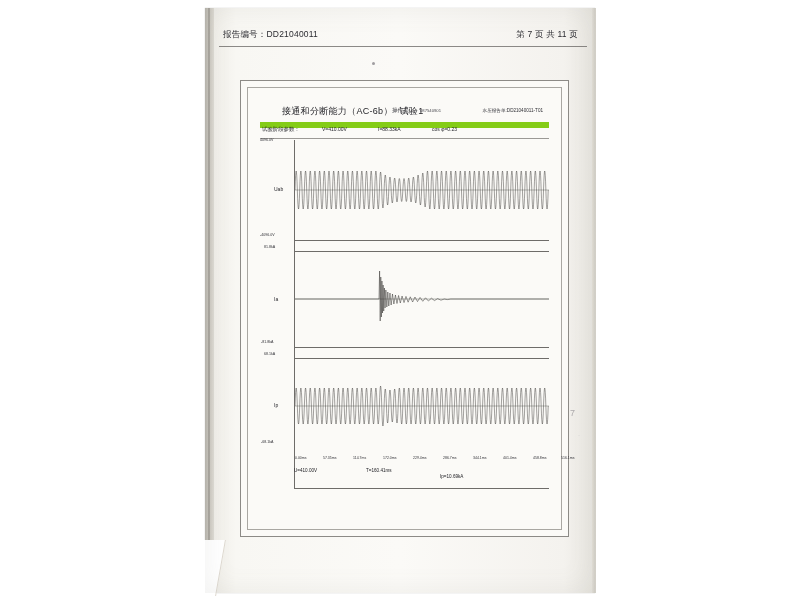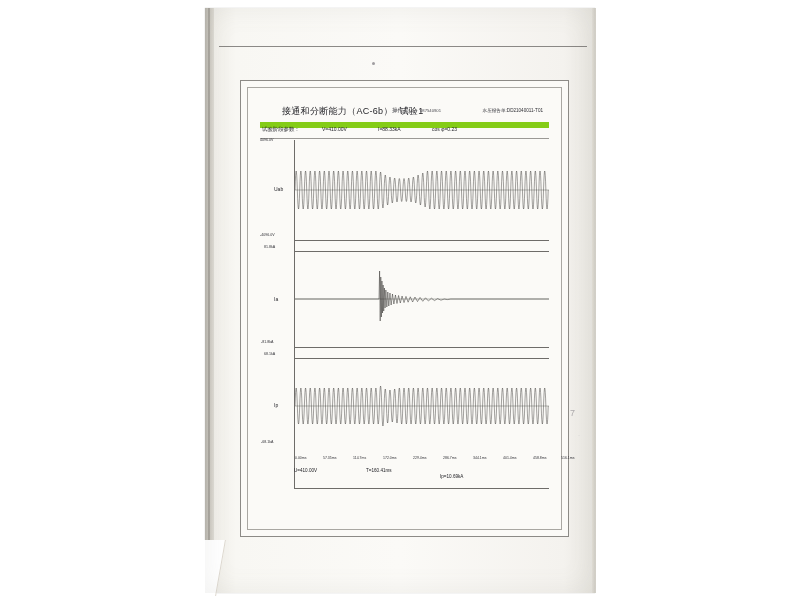--- a/index.html
+++ b/index.html
@@ -282,20 +282,26 @@
 <div class="page">
 
   <div class="sheet">
     <div class="sheet-inner"></div>
   </div>
   <div class="bind-edge"></div>
   <div class="bind-edge2"></div>
   <div class="right-edge"></div>
   <div class="corner-fold"></div>
 
+  <div class="doc-header">
+    <div class="hleft">
+      <span>报告编号：</span><span>DD21040011</span>
+    </div>
+    <div class="hright">第 7 页  共 11 页</div>
+  </div>
   <div class="header-rule"></div>
 
   <div class="mark-dot" style="left:372px; top:62px;"></div>
   <div class="mark-scribble" style="left:570px; top:408px;">7</div>
   <div class="mark-faint" style="left:578px; top:432px;">·</div>
 
   <div class="report-frame">
     <div class="report-inner">
 
       <div class="title-row">

